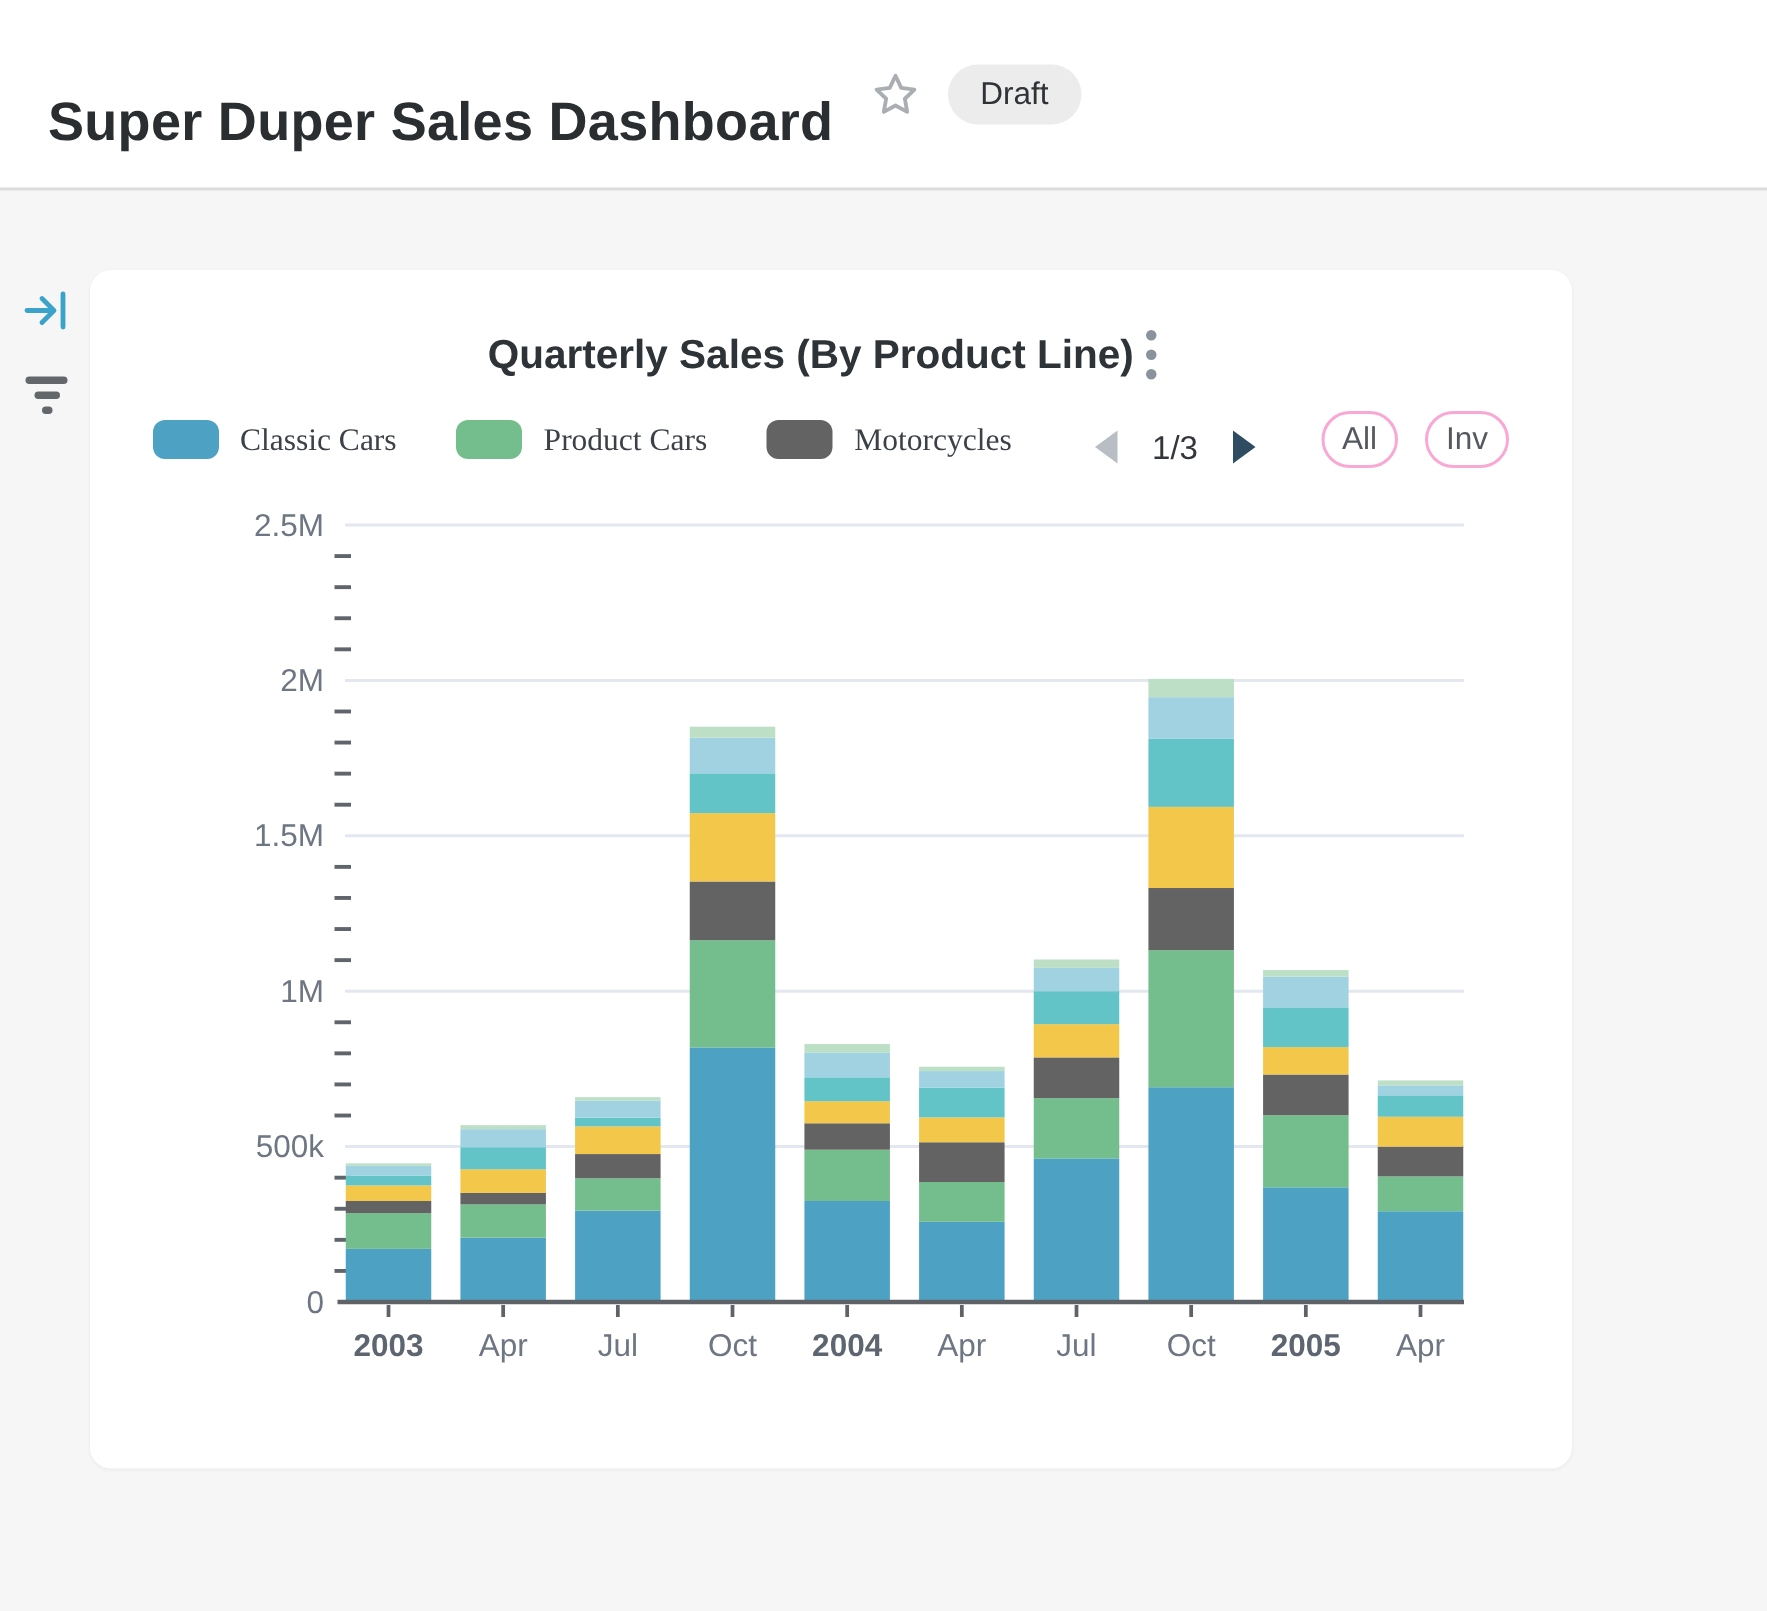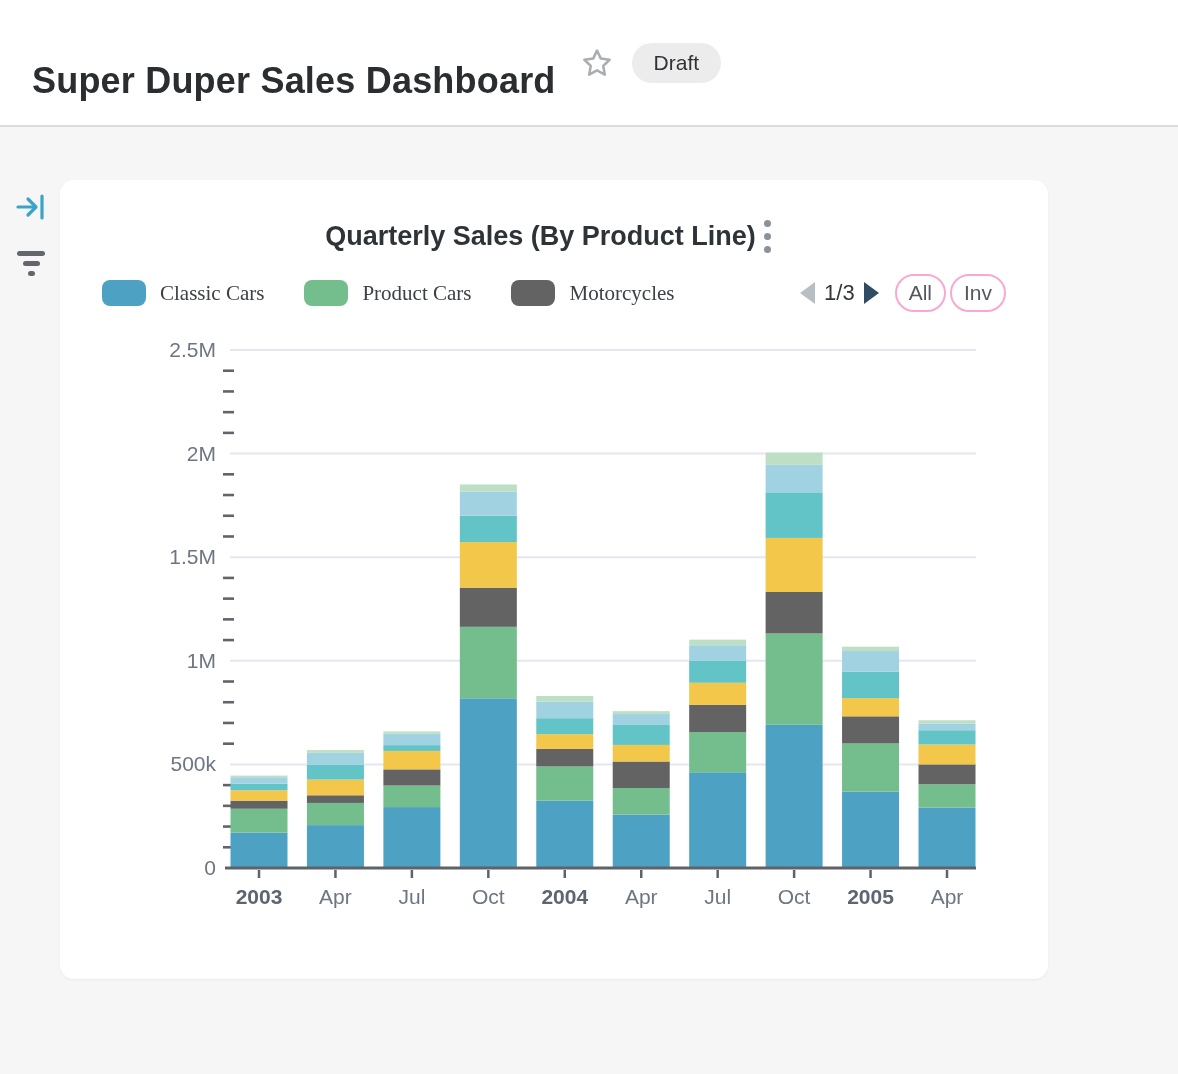--- a/index.html
+++ b/index.html
@@ -36,21 +36,21 @@
   .card-title-row { margin:38px 36px 0 32px; height:36px; display:flex; align-items:center; justify-content:center; }
   .card-title { font-size:27px; font-weight:700; color:#2e3338; }
   .kebab { display:flex; flex-direction:column; gap:6px; padding:4px 8px; cursor:pointer; }
   .kebab i { width:7px; height:7px; border-radius:50%; background:#8a929c; display:block; }
 
   .legend-row { margin:24px 42px 0 42px; height:30px; display:flex; align-items:center; }
   .legend-items { display:flex; align-items:center; gap:40px;font-family:Liberation Serif, serif; }
   .legend-item { display:flex; align-items:center; gap:14px; cursor:pointer; }
   .legend-swatch { width:44px; height:26px; border-radius:8px; }
   .legend-label { font-size:21px; color:#3c4147; }
-  .legend-controls { margin-left:auto; display:flex; align-items:center; gap:4px; }
+  .legend-controls { margin-left:auto; display:flex; align-items:flex-end; gap:18px; }
   .pager-arrow { background:none; border:none; padding:0; display:flex; align-items:center; cursor:pointer; }
   .pager-label { font-size:22px; color:#33373c; }
   .pill-btn {
     background:transparent; border:2px solid #f9a8d4; color:#54595f;
     font-size:21px; line-height:1; padding:6px 12px 7px; border-radius:19px;
     font-family:inherit; cursor:pointer;
   }
   .pill-btn + .pill-btn { margin-left:0px; }
   .chart-svg { display:block; margin-top:22px; }
   svg text { font-family:"Liberation Sans","DejaVu Sans",sans-serif; }

